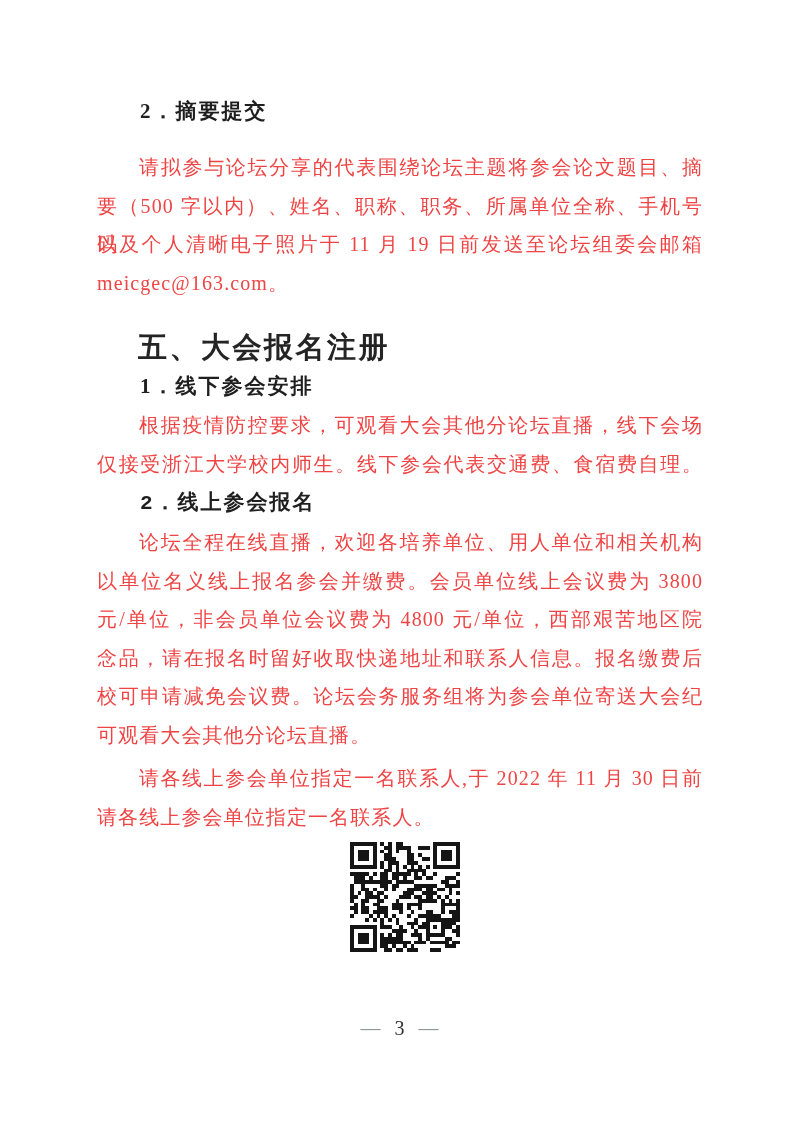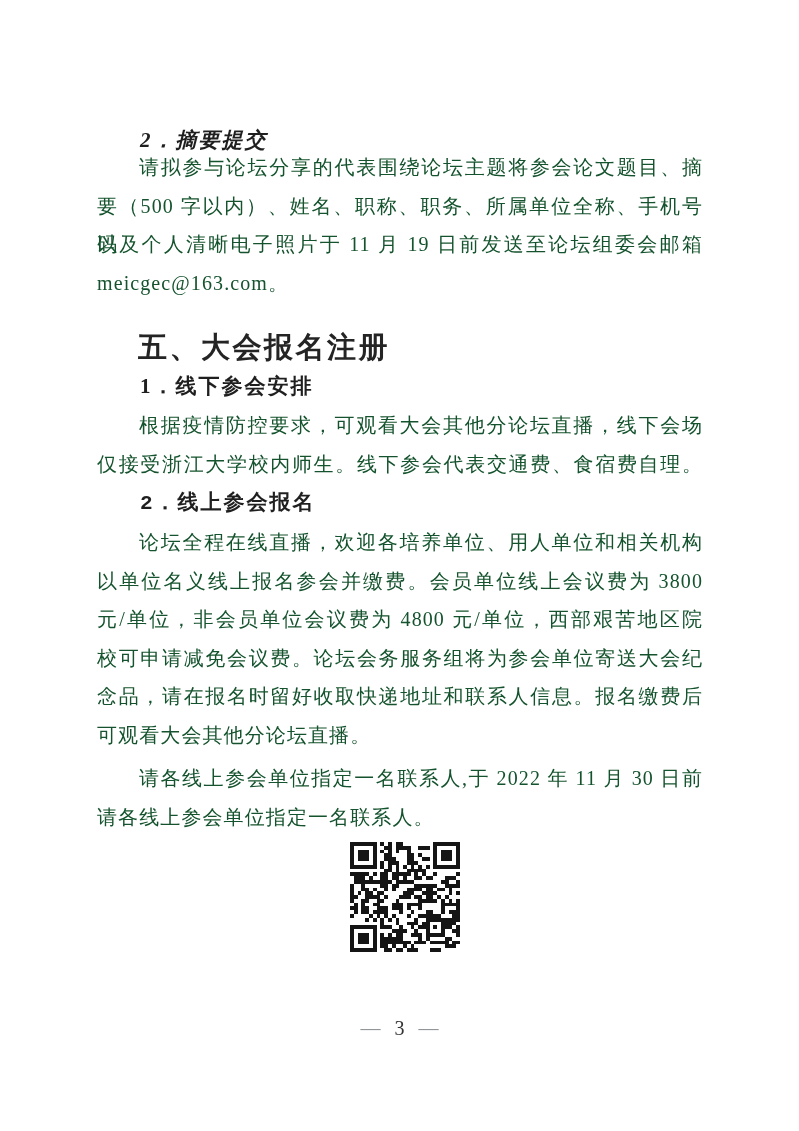--- a/index.html
+++ b/index.html
@@ -20,21 +20,21 @@
   .para {
     position: absolute;
     left: 97px;
     width: 606px;
   }
   .line {
     height: 38.5px;
     line-height: 38.5px;
     font-size: 20px;
     letter-spacing: 1.1px;
-    color: #14532d;
+    color: #ef4444;
     white-space: nowrap;
   }
   .just {
     white-space: normal;
     text-align: justify;
     text-align-last: justify;
     -moz-text-align-last: justify;
   }
   .indent { text-indent: 42px; }
   
@@ -52,21 +52,21 @@
     font-family: "Liberation Serif", serif;
   }
   .h.hei {
     left: 138px;
     font-size: 29px;
     letter-spacing: 2.5px;
     font-family: "Liberation Sans", sans-serif;
     font-weight: 600;
     color: #242424;
   }
-  #h-abstract { top: 125px; font-style: italic; }
+  #h-abstract { top: 96px; }
   #h-section5 { top: 332px; }
   #h-offline  { top: 371px; }
   #h-online   { top: 489px; font-family: Liberation Mono, monospace; }
 
   #para-abstract { top: 148px; }
   #para-offline  { top: 406px; }
   #para-online   { top: 523px; }
   #para-contact  { top: 759px; }
   #para-upload   { top: 953px; }
 
@@ -117,22 +117,22 @@
     <div class="line just indent">根据疫情防控要求，可观看大会其他分论坛直播，线下会场</div>
     <div class="line just">仅接受浙江大学校内师生。线下参会代表交通费、食宿费自理。</div>
   </div>
 
   <div class="h kai" id="h-online">2．线上参会报名</div>
 
   <div class="para" id="para-online">
     <div class="line just indent">论坛全程在线直播，欢迎各培养单位、用人单位和相关机构</div>
     <div class="line just">以单位名义线上报名参会并缴费。会员单位线上会议费为 3800</div>
     <div class="line just">元/单位，非会员单位会议费为 4800 元/单位，西部艰苦地区院</div>
+    <div class="line just">念品，请在报名时留好收取快递地址和联系人信息。报名缴费后</div>
     <div class="line just">校可申请减免会议费。论坛会务服务组将为参会单位寄送大会纪</div>
-    <div class="line just">念品，请在报名时留好收取快递地址和联系人信息。报名缴费后</div>
     <div class="line">可观看大会其他分论坛直播。</div>
   </div>
 
   <div class="para" id="para-contact">
     <div class="line just indent">请各线上参会单位指定一名联系人,于 2022 年 11 月 30 日前</div>
     <div class="line">请各线上参会单位指定一名联系人。</div>
   </div>
 
   <div id="qr">
       <svg viewBox="0 0 29 29" shape-rendering="crispEdges" xmlns="http://www.w3.org/2000/svg">

